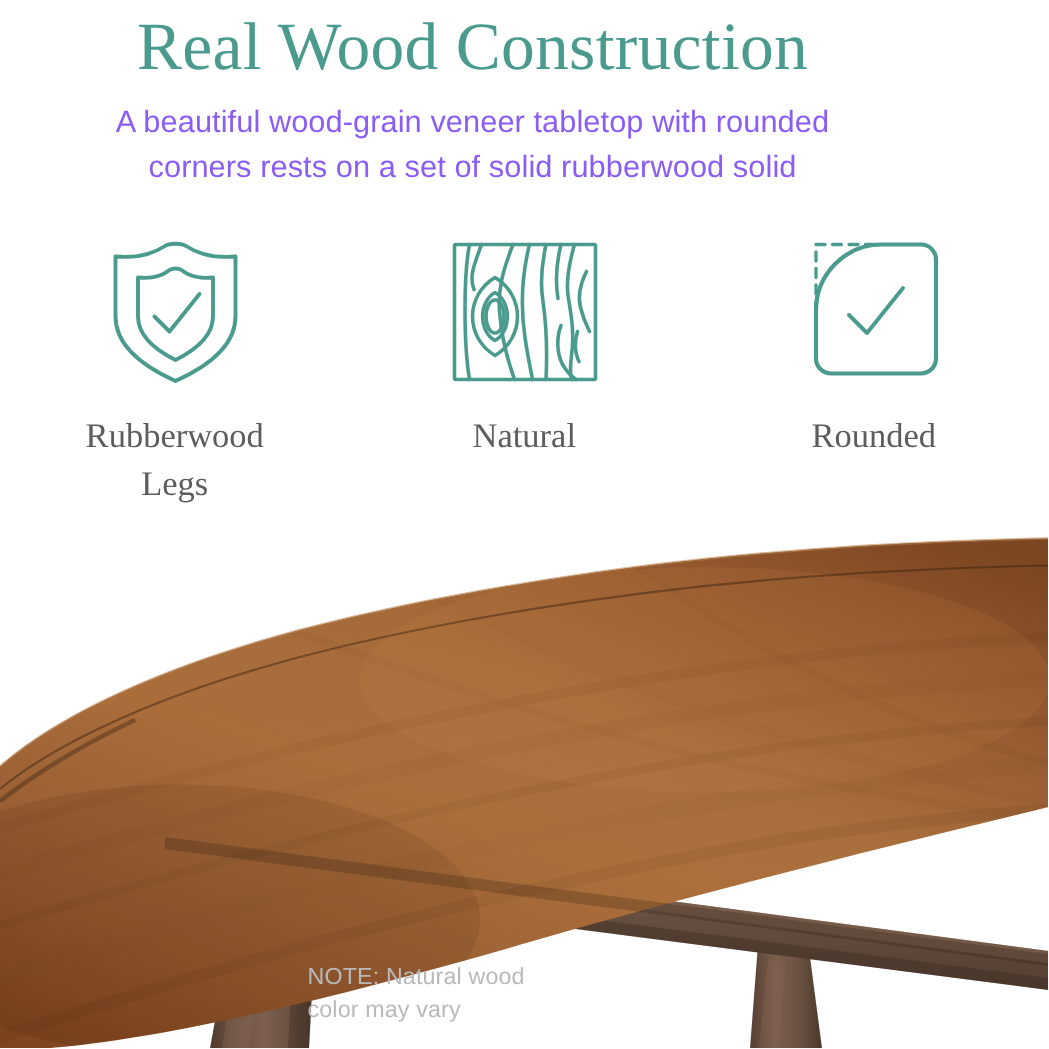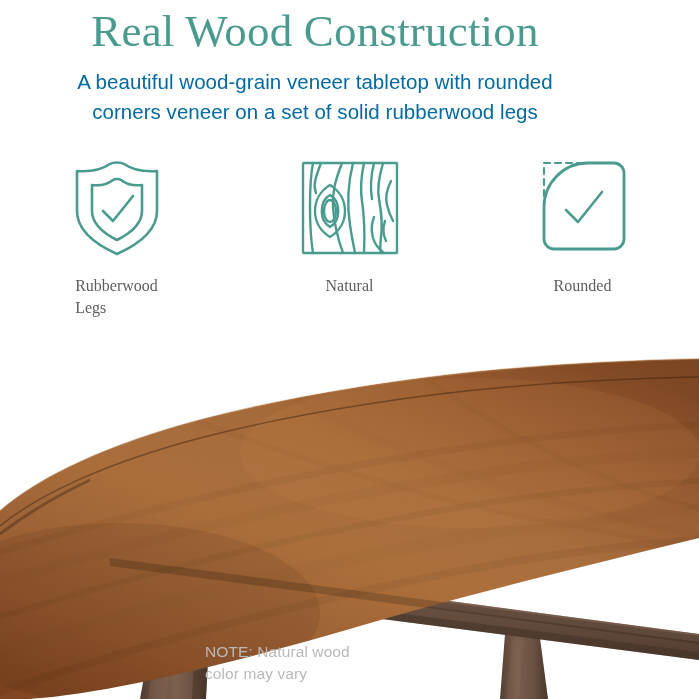--- a/index.html
+++ b/index.html
@@ -37,21 +37,21 @@
     letter-spacing: 0.2px;
     color: #4a9b8e;
     line-height: 1.12;
   }
   .subtitle {
     margin: 0;
     padding-top: 11px;
     font-family: "Liberation Sans", sans-serif;
     font-size: 20.5px;
     font-weight: 300;
-    color: #0369a1;
+    color: #8b5cf6;
     line-height: 1.42;
     letter-spacing: 0.05px;
   }
   .subtitle .sub-line { display: block; }
 
   
   .features {
     position: absolute;
     left: 0;
     top: 158px;
@@ -69,25 +69,25 @@
   }
   .feature-icon {
     height: 100px;
     display: flex;
     align-items: center;
     justify-content: center;
   }
   .feature-label {
     margin-top: 17px;
     font-family: "Liberation Serif", "DejaVu Serif", serif;
-    font-size: 16px;
+    font-size: 23px;
     font-weight: 400;
     color: #5d5d5d;
     line-height: 1.38;
-    text-align: left;
+    text-align: center;
   }
   .feature-label .lbl-line { display: block; }
 
   
   .photo {
     position: absolute;
     left: 0;
     top: 348px;
     width: 699px;
     height: 351px;
@@ -113,21 +113,21 @@
 </style>
 </head>
 <body>
 
 <div class="page">
 
   <div class="header">
     <h1 class="title">Real Wood Construction</h1>
     <p class="subtitle">
       <span class="sub-line">A beautiful wood-grain veneer tabletop with rounded</span>
-      <span class="sub-line">corners veneer on a set of solid rubberwood legs</span>
+      <span class="sub-line">corners rests on a set of solid rubberwood solid</span>
     </p>
   </div>
 
   <div class="features">
 
     <div class="feature">
       <div class="feature-icon">
         <svg width="92" height="98" viewBox="0 0 92 98" fill="none" stroke="#4a9b8e" stroke-width="2.6" stroke-linecap="round" stroke-linejoin="round">
 
           <path d="M6 12 C18 13 30 11 39 5 C42 3 50 3 53 5 C62 11 74 13 86 12

